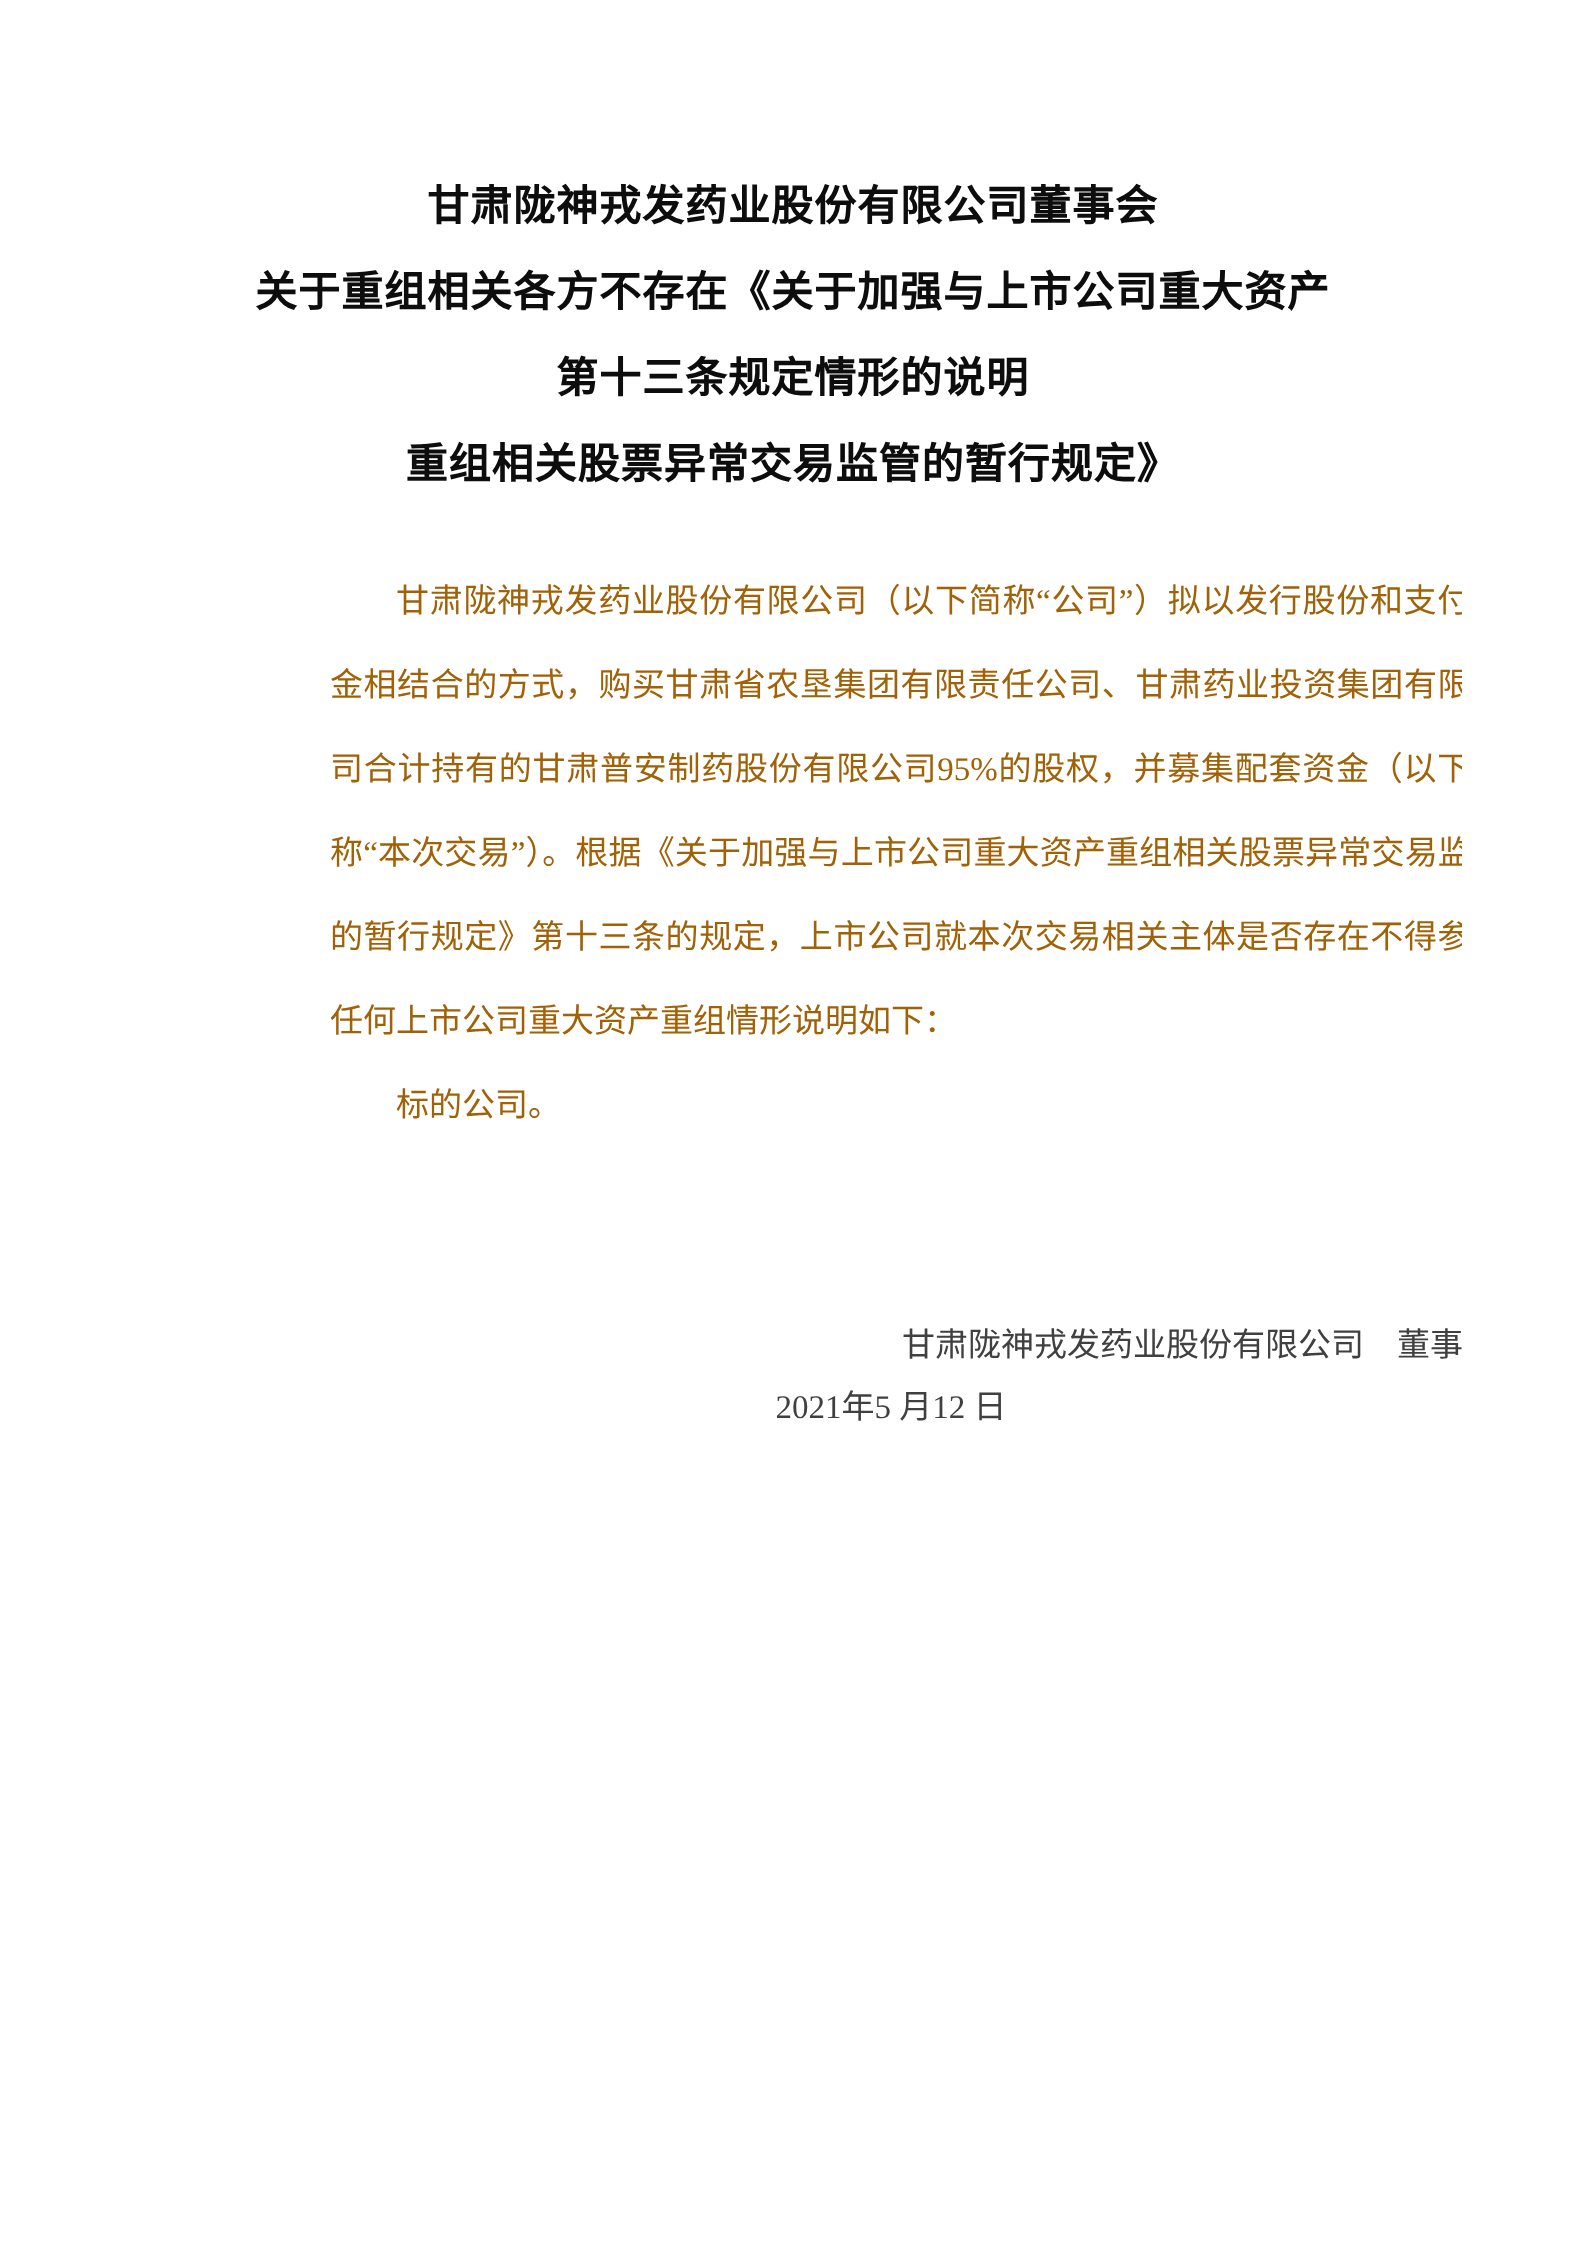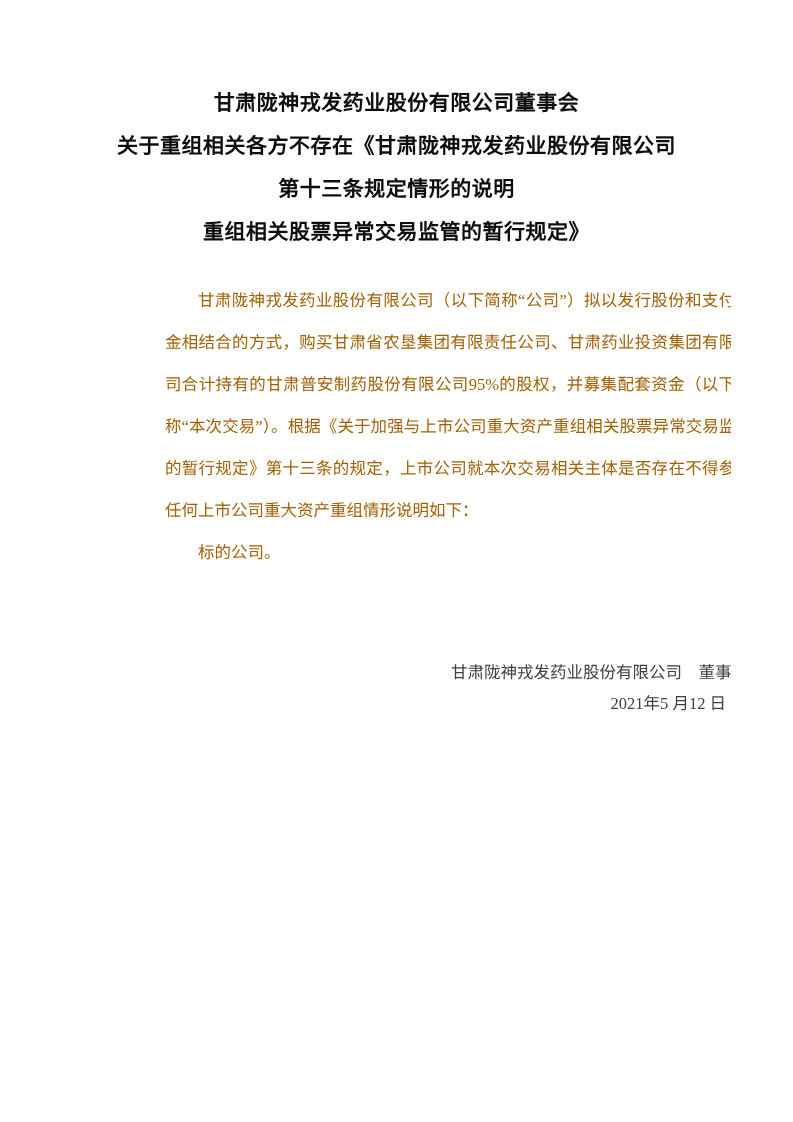--- a/index.html
+++ b/index.html
@@ -42,32 +42,32 @@
     width: 587px;
     font-size: 16.5px;
     line-height: 31px;
     color: #404040;
   }
   .sig-company {
     text-align: right;
     padding-right: 4px;
   }
   .sig-date {
-    text-align: right;
+    text-align: center;
     padding-right: 26px;
   }
 </style>
 </head>
 <body>
 
 <div class="page">
 
   <div class="doc-title">
     <div>甘肃陇神戎发药业股份有限公司董事会</div>
-    <div>关于重组相关各方不存在《甘肃陇神戎发药业股份有限公司</div>
+    <div>关于重组相关各方不存在《关于加强与上市公司重大资产</div>
     <div>第十三条规定情形的说明</div>
     <div>重组相关股票异常交易监管的暂行规定》</div>
   </div>
 
   <div class="doc-body">
     <p>甘肃陇神戎发药业股份有限公司（以下简称“公司”）拟以发行股份和支付现金相结合的方式，购买甘肃省农垦集团有限责任公司、甘肃药业投资集团有限公司合计持有的甘肃普安制药股份有限公司95%的股权，并募集配套资金（以下简称“本次交易”）。根据《关于加强与上市公司重大资产重组相关股票异常交易监管的暂行规定》第十三条的规定，上市公司就本次交易相关主体是否存在不得参与任何上市公司重大资产重组情形说明如下：</p>
     <p>标的公司。</p>
   </div>
 
   <div class="signature-block">

